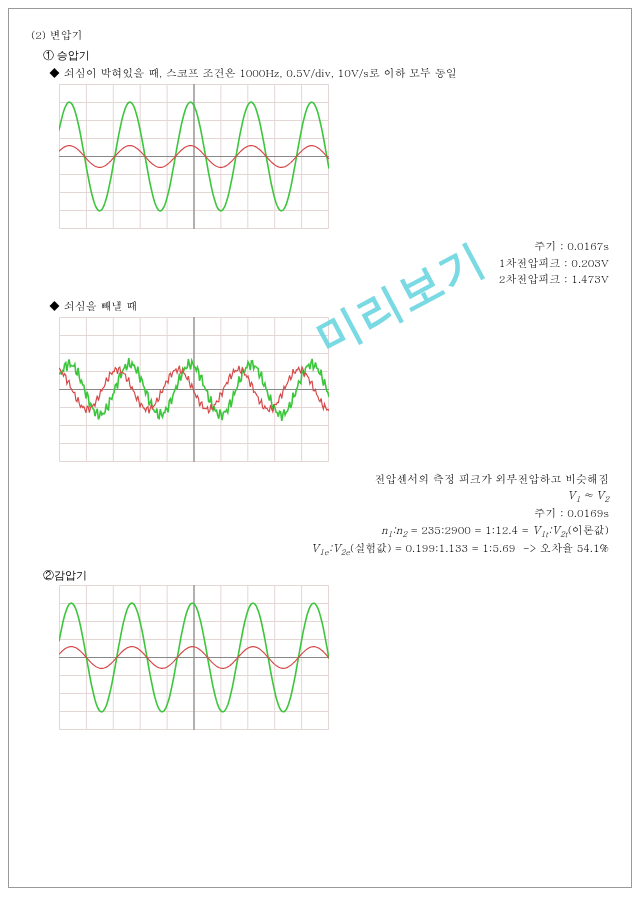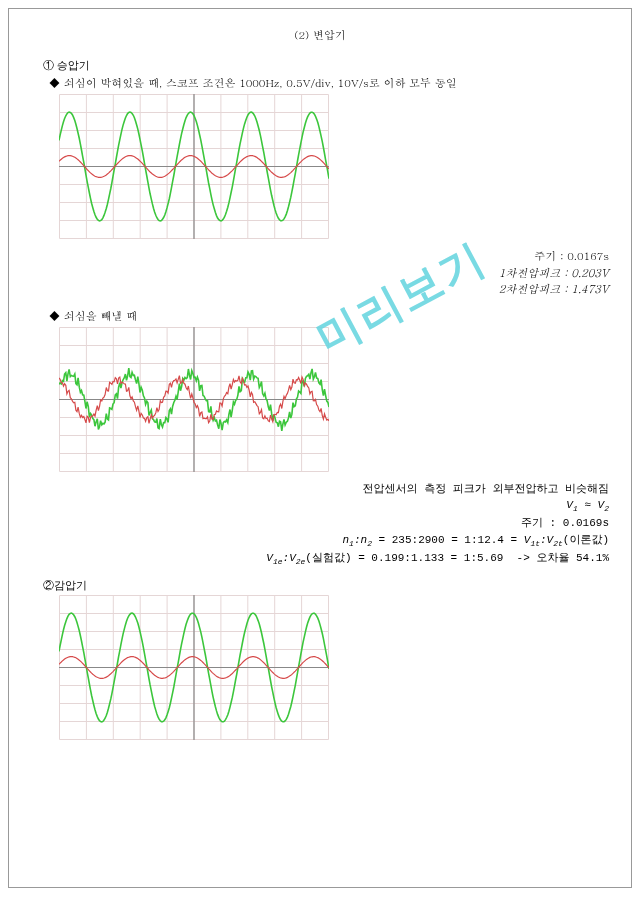--- a/index.html
+++ b/index.html
@@ -16,30 +16,30 @@
   }
   .page {
     border: 1px solid #999;
     margin: 8px;
     padding: 18px 22px 10px 22px;
     height: 880px;
     box-sizing: border-box;
     position: relative;
     overflow: hidden;
   }
-  .sec-hd { margin-bottom: 16px; text-align: center; }
+  .sec-hd { margin-bottom: 6px; }
   .sub-hd { margin-left: 12px; margin-bottom: 2px; font-family: Liberation Serif, serif; }
   .bullet { margin-left: 18px; margin-bottom: 4px; }
   .chart-wrap { margin-left: 28px; margin-bottom: 4px; }
   .chart {
     border: 0;
     background: #fff;
   }
   .values { margin-left: 34px; margin-top: 6px; margin-bottom: 10px; line-height: 1.5; text-align: right; }
-  .indent { margin-left: 4px; font-style: italic; }
+  .indent { margin-left: 4px; }
   .watermark {
     position: absolute;
     left: 300px;
     top: 260px;
     font-size: 44px;
     font-weight: 700;
     color: #6bd6e0;
     transform: rotate(-28deg);
     letter-spacing: 2px;
     font-family: "Malgun Gothic", sans-serif;
@@ -123,21 +123,21 @@
         <line x1="0.5" x2="269.5" y1="108.5" y2="108.5" class="gl"></line>
         <line x1="0.5" x2="269.5" y1="126.5" y2="126.5" class="gl"></line>
         <line x1="0.5" x2="269.5" y1="144.5" y2="144.5" class="gl"></line>
         <line x1="135" x2="135" y1="0" y2="145" class="axis"></line>
         <line x1="0" x2="270" y1="72.5" y2="72.5" class="axis"></line>
         <path d="M0.0 57.3 L1.1 55.9 L2.3 56.9 L3.4 53.5 L4.5 54.3 L5.6 47.2 L6.8 45.7 L7.9 54.1 L9.0 46.9 L10.1 42.4 L11.3 49.6 L12.4 48.5 L13.5 49.0 L14.6 49.3 L15.8 47.0 L16.9 56.7 L18.0 57.8 L19.1 50.9 L20.3 60.2 L21.4 65.4 L22.5 63.5 L23.6 67.8 L24.8 68.1 L25.9 74.3 L27.0 81.5 L28.1 74.8 L29.3 79.6 L30.4 90.2 L31.5 86.5 L32.6 87.9 L33.8 91.6 L34.9 92.6 L36.0 99.2 L37.1 94.9 L38.3 91.8 L39.4 102.5 L40.5 99.8 L41.6 93.7 L42.8 97.8 L43.9 96.4 L45.0 97.0 L46.1 95.2 L47.3 86.6 L48.4 92.0 L49.5 92.9 L50.6 80.9 L51.8 81.5 L52.9 82.3 L54.0 77.1 L55.1 75.7 L56.3 68.0 L57.4 66.9 L58.5 71.6 L59.6 60.3 L60.8 55.6 L61.9 61.2 L63.0 55.8 L64.1 52.8 L65.3 50.7 L66.4 47.1 L67.5 53.3 L68.6 49.0 L69.8 41.0 L70.9 49.6 L72.0 50.5 L73.1 45.4 L74.3 48.5 L75.4 48.2 L76.5 52.9 L77.6 56.6 L78.8 49.6 L79.9 56.5 L81.0 65.5 L82.1 60.2 L83.3 63.3 L84.4 68.8 L85.5 70.9 L86.6 77.4 L87.8 74.3 L88.9 75.9 L90.0 88.5 L91.1 85.6 L92.3 83.1 L93.4 91.6 L94.5 92.6 L95.6 94.9 L96.8 95.3 L97.9 91.6 L99.0 100.7 L100.1 101.5 L101.3 92.2 L102.4 97.7 L103.5 100.1 L104.6 95.6 L105.8 95.7 L106.9 90.6 L108.0 92.0 L109.1 95.3 L110.3 83.5 L111.4 81.8 L112.5 87.2 L113.6 79.4 L114.8 75.5 L115.9 73.2 L117.0 69.3 L118.1 72.5 L119.3 64.4 L120.4 56.5 L121.5 63.7 L122.6 59.6 L123.8 51.5 L124.9 53.1 L126.0 50.5 L127.1 51.7 L128.3 50.6 L129.4 42.0 L130.5 48.3 L131.6 52.5 L132.8 43.6 L133.9 46.4 L135.0 50.4 L136.1 50.1 L137.3 53.8 L138.4 50.0 L139.5 53.1 L140.6 63.9 L141.8 58.7 L142.9 58.4 L144.0 68.5 L145.1 69.2 L146.3 71.8 L147.4 73.7 L148.5 73.8 L149.6 84.7 L150.8 85.0 L151.9 79.4 L153.0 89.7 L154.1 93.4 L155.3 90.6 L156.4 94.0 L157.5 93.1 L158.6 97.9 L159.8 101.7 L160.9 92.6 L162.0 96.2 L163.1 103.1 L164.3 95.6 L165.4 94.5 L166.5 94.9 L167.6 92.9 L168.8 95.6 L169.9 87.3 L171.0 82.5 L172.1 90.1 L173.3 83.1 L174.4 75.0 L175.5 77.3 L176.6 73.5 L177.8 72.1 L178.9 68.1 L180.0 59.3 L181.1 64.7 L182.3 63.6 L183.4 51.7 L184.5 54.0 L185.6 55.1 L186.8 50.7 L187.9 50.7 L189.0 45.0 L190.1 47.1 L191.3 53.2 L192.4 43.9 L193.5 43.7 L194.6 52.1 L195.8 49.1 L196.9 49.6 L198.0 50.9 L199.1 51.3 L200.3 60.5 L201.4 58.2 L202.5 54.5 L203.6 66.5 L204.8 68.8 L205.9 66.2 L207.0 71.9 L208.1 73.5 L209.3 79.8 L210.4 83.5 L211.5 77.6 L212.6 86.2 L213.8 93.9 L214.9 87.6 L216.0 90.9 L217.1 95.1 L218.3 95.7 L219.4 99.7 L220.5 94.2 L221.6 94.7 L222.8 104.0 L223.9 97.0 L225.0 92.5 L226.1 98.1 L227.3 95.3 L228.4 94.2 L229.5 90.9 L230.6 84.8 L231.8 91.0 L232.9 87.2 L234.0 75.6 L235.1 79.6 L236.3 78.8 L237.4 72.0 L238.5 70.3 L239.6 64.1 L240.8 65.1 L241.9 66.5 L243.0 54.1 L244.1 54.1 L245.3 59.3 L246.4 51.5 L247.5 49.4 L248.6 48.8 L249.8 47.3 L250.9 52.1 L252.0 45.7 L253.1 41.9 L254.3 52.3 L255.4 49.8 L256.5 45.5 L257.6 50.9 L258.8 51.6 L259.9 56.0 L261.0 57.3 L262.1 52.7 L263.3 63.0 L264.4 68.5 L265.5 62.1 L266.6 68.3 L267.8 74.1 L268.9 75.4 L270.0 80.1 " class="green"></path>
         <path d="M0.0 50.9 L1.1 52.4 L2.3 55.6 L3.4 55.8 L4.5 59.1 L5.6 56.7 L6.8 58.3 L7.9 66.9 L9.0 64.3 L10.1 63.4 L11.3 70.7 L12.4 71.9 L13.5 74.1 L14.6 75.8 L15.8 75.3 L16.9 83.2 L18.0 84.7 L19.1 80.1 L20.3 86.7 L21.4 90.2 L22.5 88.3 L23.6 90.5 L24.8 89.5 L25.9 92.5 L27.0 95.9 L28.1 89.2 L29.3 90.4 L30.4 95.7 L31.5 90.6 L32.6 89.1 L33.8 89.0 L34.9 87.0 L36.0 89.1 L37.1 83.3 L38.3 78.6 L39.4 83.7 L40.5 79.5 L41.6 72.9 L42.8 73.9 L43.9 71.2 L45.0 70.1 L46.1 67.5 L47.3 60.5 L48.4 63.7 L49.5 64.0 L50.6 55.4 L51.8 56.2 L52.9 57.4 L54.0 54.5 L55.1 54.8 L56.3 50.7 L57.4 51.7 L58.5 57.0 L59.6 51.1 L60.8 50.1 L61.9 56.5 L63.0 55.2 L64.1 55.7 L65.3 56.9 L66.4 57.0 L67.5 64.1 L68.6 63.7 L69.8 60.4 L70.9 68.8 L72.0 71.7 L73.1 70.0 L74.3 73.9 L75.4 75.2 L76.5 79.7 L77.6 83.3 L78.8 78.9 L79.9 84.1 L81.0 90.5 L82.1 86.4 L83.3 88.0 L84.4 91.0 L85.5 91.3 L86.6 94.4 L87.8 90.5 L88.9 89.6 L90.0 96.4 L91.1 92.1 L92.3 87.8 L93.4 91.3 L94.5 89.3 L95.6 88.3 L96.8 85.9 L97.9 80.6 L99.0 84.5 L100.1 82.6 L101.3 73.7 L102.4 75.5 L103.5 75.3 L104.6 70.4 L105.8 69.0 L106.9 64.1 L108.0 64.3 L109.1 66.0 L110.3 57.3 L111.4 56.1 L112.5 60.3 L113.6 55.4 L114.8 53.6 L115.9 53.2 L117.0 51.9 L118.1 55.9 L119.3 52.1 L120.4 48.7 L121.5 56.2 L122.6 55.7 L123.8 52.5 L124.9 56.3 L126.0 57.2 L127.1 60.7 L128.3 62.6 L129.4 59.0 L130.5 66.0 L131.6 71.3 L132.8 67.0 L133.9 70.9 L135.0 75.5 L136.1 76.7 L137.3 80.5 L138.4 78.7 L139.5 81.5 L140.6 89.5 L141.8 85.7 L142.9 85.0 L144.0 91.6 L145.1 91.1 L146.3 91.7 L147.4 91.6 L148.5 89.8 L149.6 95.6 L150.8 93.7 L151.9 87.3 L153.0 92.1 L154.1 92.2 L155.3 87.6 L156.4 87.3 L157.5 83.9 L158.6 84.7 L159.8 84.9 L160.9 75.9 L162.0 76.2 L163.1 79.0 L164.3 71.8 L165.4 69.3 L166.5 68.2 L167.6 65.6 L168.8 66.7 L169.9 60.2 L171.0 56.6 L172.1 62.1 L173.3 57.5 L174.4 52.4 L175.5 55.0 L176.6 53.6 L177.8 54.1 L178.9 53.1 L180.0 48.8 L181.1 54.8 L182.3 56.5 L183.4 50.5 L184.5 54.7 L185.6 58.1 L186.8 57.7 L187.9 60.4 L189.0 59.0 L190.1 63.0 L191.3 69.8 L192.4 65.4 L193.5 67.4 L194.6 75.3 L195.8 74.8 L196.9 76.6 L198.0 78.6 L199.1 79.7 L200.3 86.8 L201.4 85.4 L202.5 82.6 L203.6 90.8 L204.8 91.7 L205.9 88.8 L207.0 91.6 L208.1 91.2 L209.3 93.9 L210.4 94.5 L211.5 88.0 L212.6 91.8 L213.8 94.8 L214.9 87.7 L216.0 87.3 L217.1 87.7 L218.3 85.4 L219.4 85.6 L220.5 79.2 L221.6 77.1 L222.8 81.5 L223.9 74.4 L225.0 69.3 L226.1 71.7 L227.3 68.3 L228.4 66.4 L229.5 63.2 L230.6 58.4 L231.8 62.6 L232.9 60.0 L234.0 52.2 L235.1 55.8 L236.3 56.3 L237.4 52.7 L238.5 53.1 L239.6 50.5 L240.8 53.3 L241.9 56.5 L243.0 50.1 L244.1 52.5 L245.3 58.9 L246.4 56.0 L247.5 57.2 L248.6 59.4 L249.8 60.9 L250.9 66.9 L252.0 64.7 L253.1 64.3 L254.3 73.8 L255.4 73.9 L256.5 72.4 L257.6 77.6 L258.8 79.2 L259.9 83.1 L261.0 84.6 L262.1 81.4 L263.3 88.6 L264.4 92.1 L265.5 86.8 L266.6 90.2 L267.8 93.0 L268.9 92.3 L270.0 93.8 " class="red"></path>
       </svg>
   </div>
 
-  <div class="values" style="margin-left:28px;font-family:Liberation Mono, monospace;">
+  <div class="values" style="margin-left:28px;">
     <div>전압센서의 측정 피크가 외부전압하고 비슷해짐</div>
     <div><span class="formula">V<sub>1</sub> ≈ V<sub>2</sub></span></div>
     <div>주기 : 0.0169s</div>
     <div><span class="formula">n<sub>1</sub>:n<sub>2</sub></span> = 235:2900 = 1:12.4 = <span class="formula">V<sub>1t</sub>:V<sub>2t</sub></span>(이론값)</div>
     <div><span class="formula">V<sub>1e</sub>:V<sub>2e</sub></span>(실험값) = 0.199:1.133 = 1:5.69 &nbsp;-&gt; 오차율 54.1%</div>
   </div>
 
   <div class="sub-hd" style="margin-top:8px;">②감압기</div>
 
   <div class="chart-wrap">

